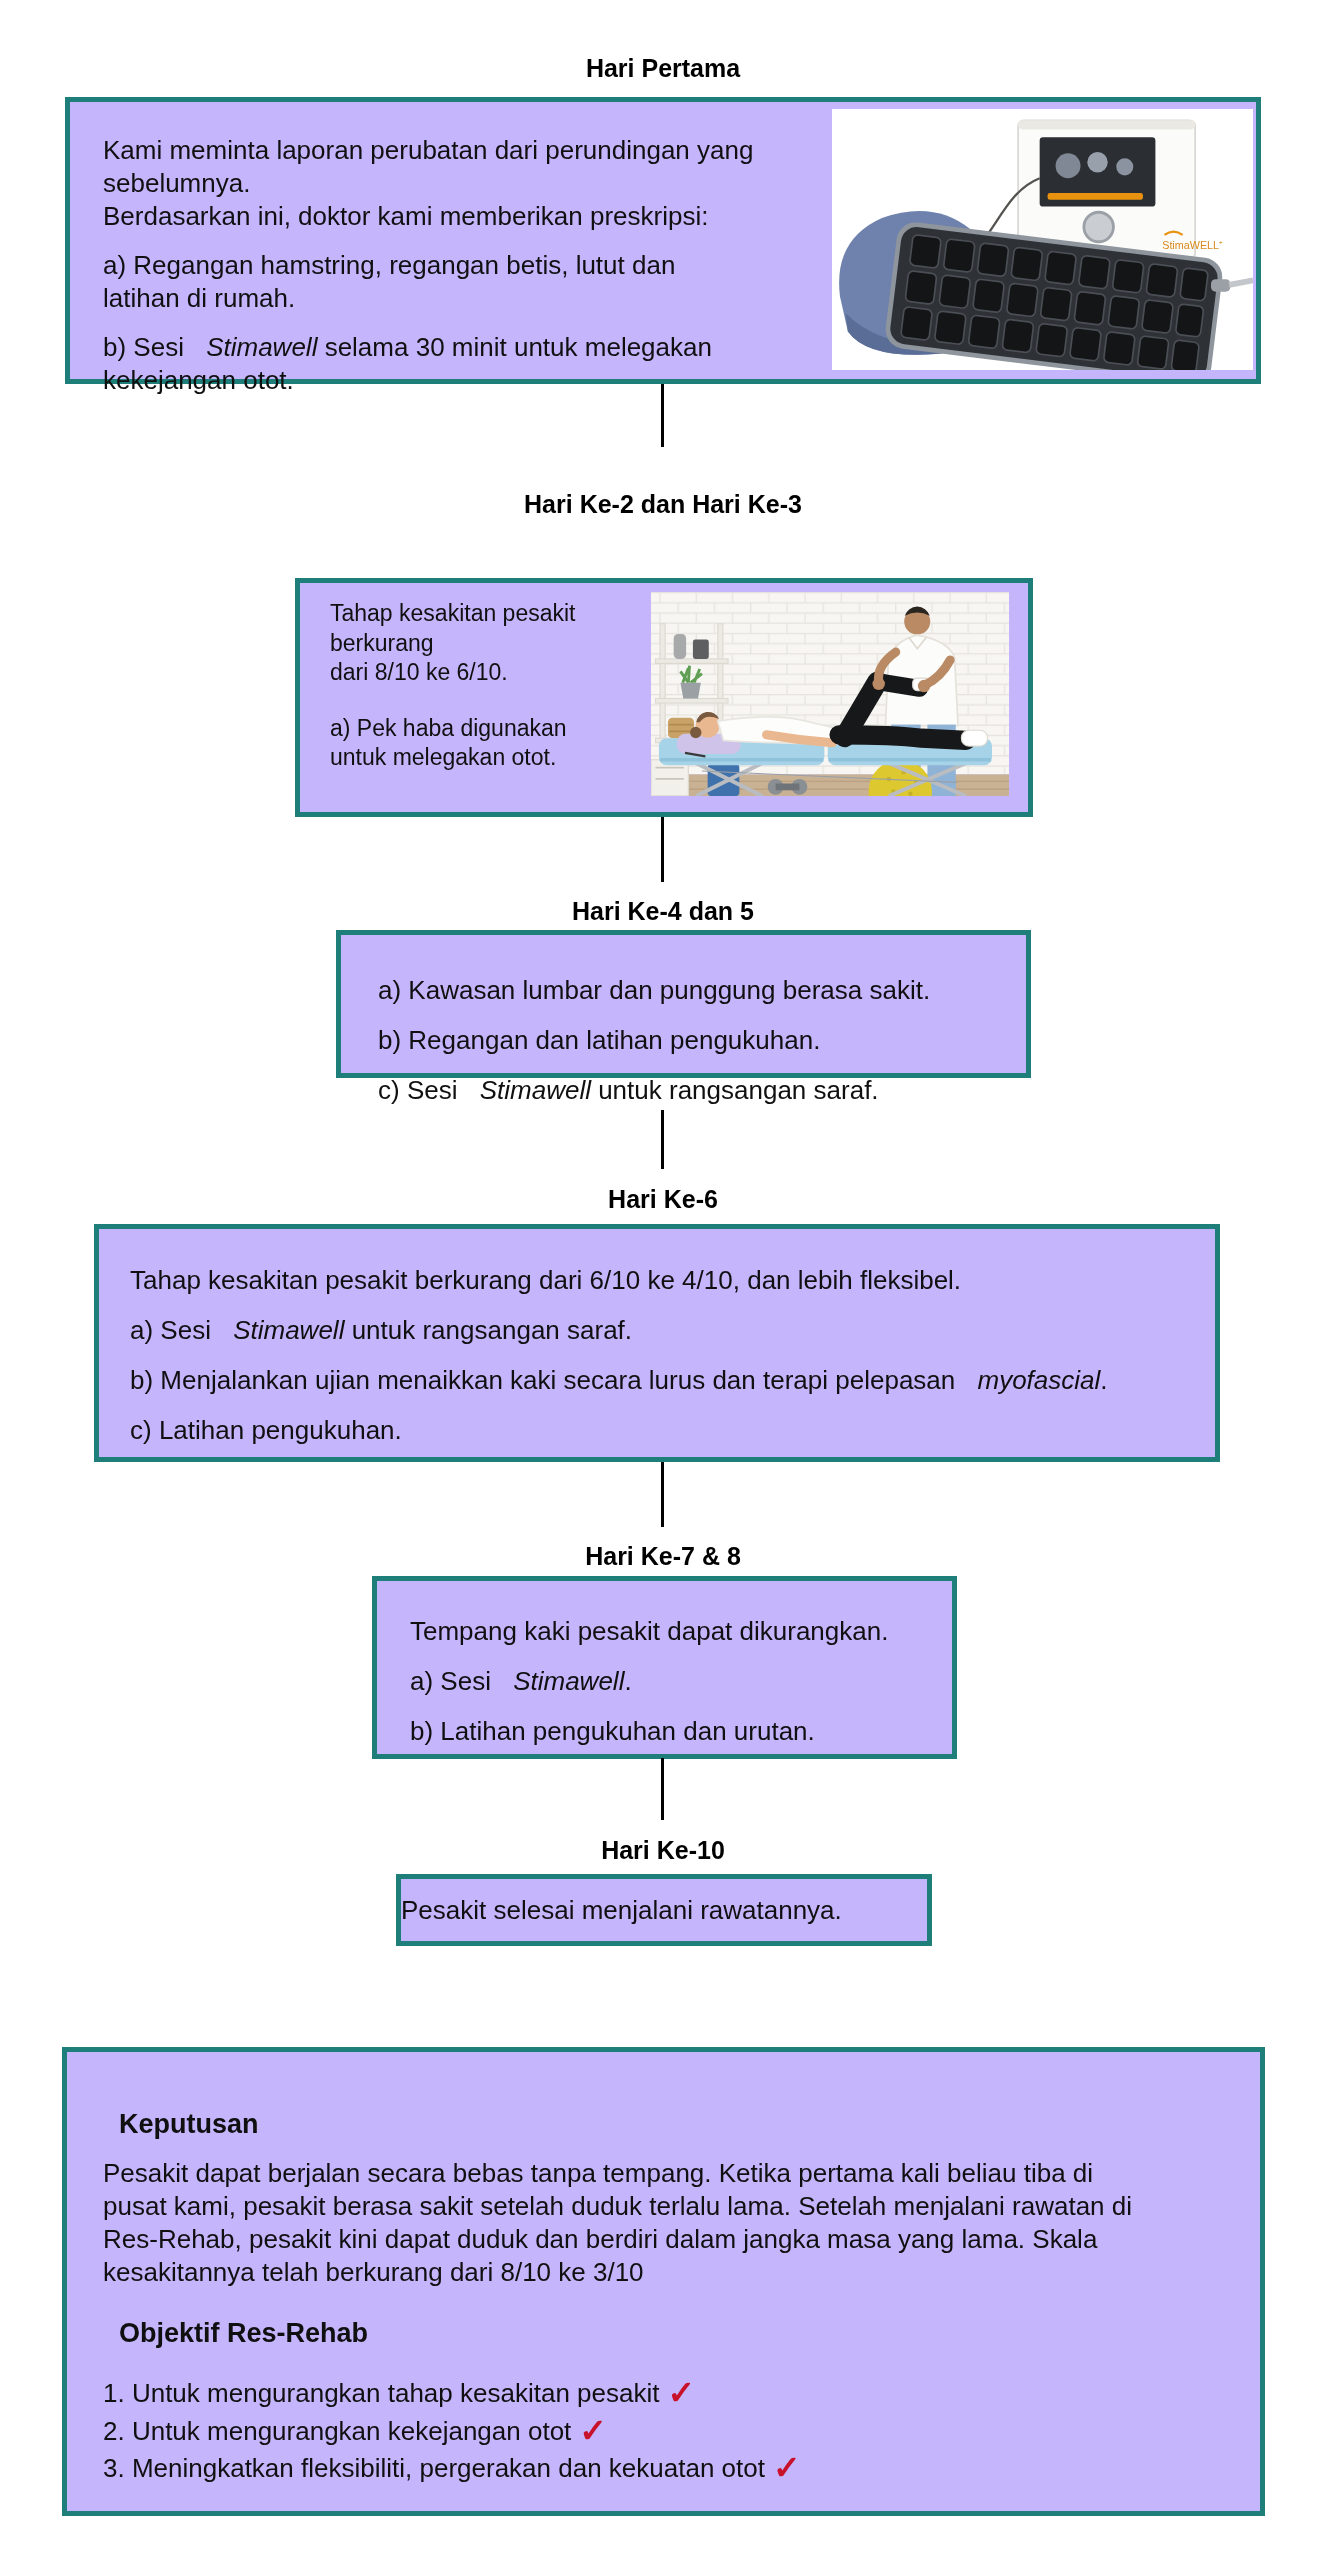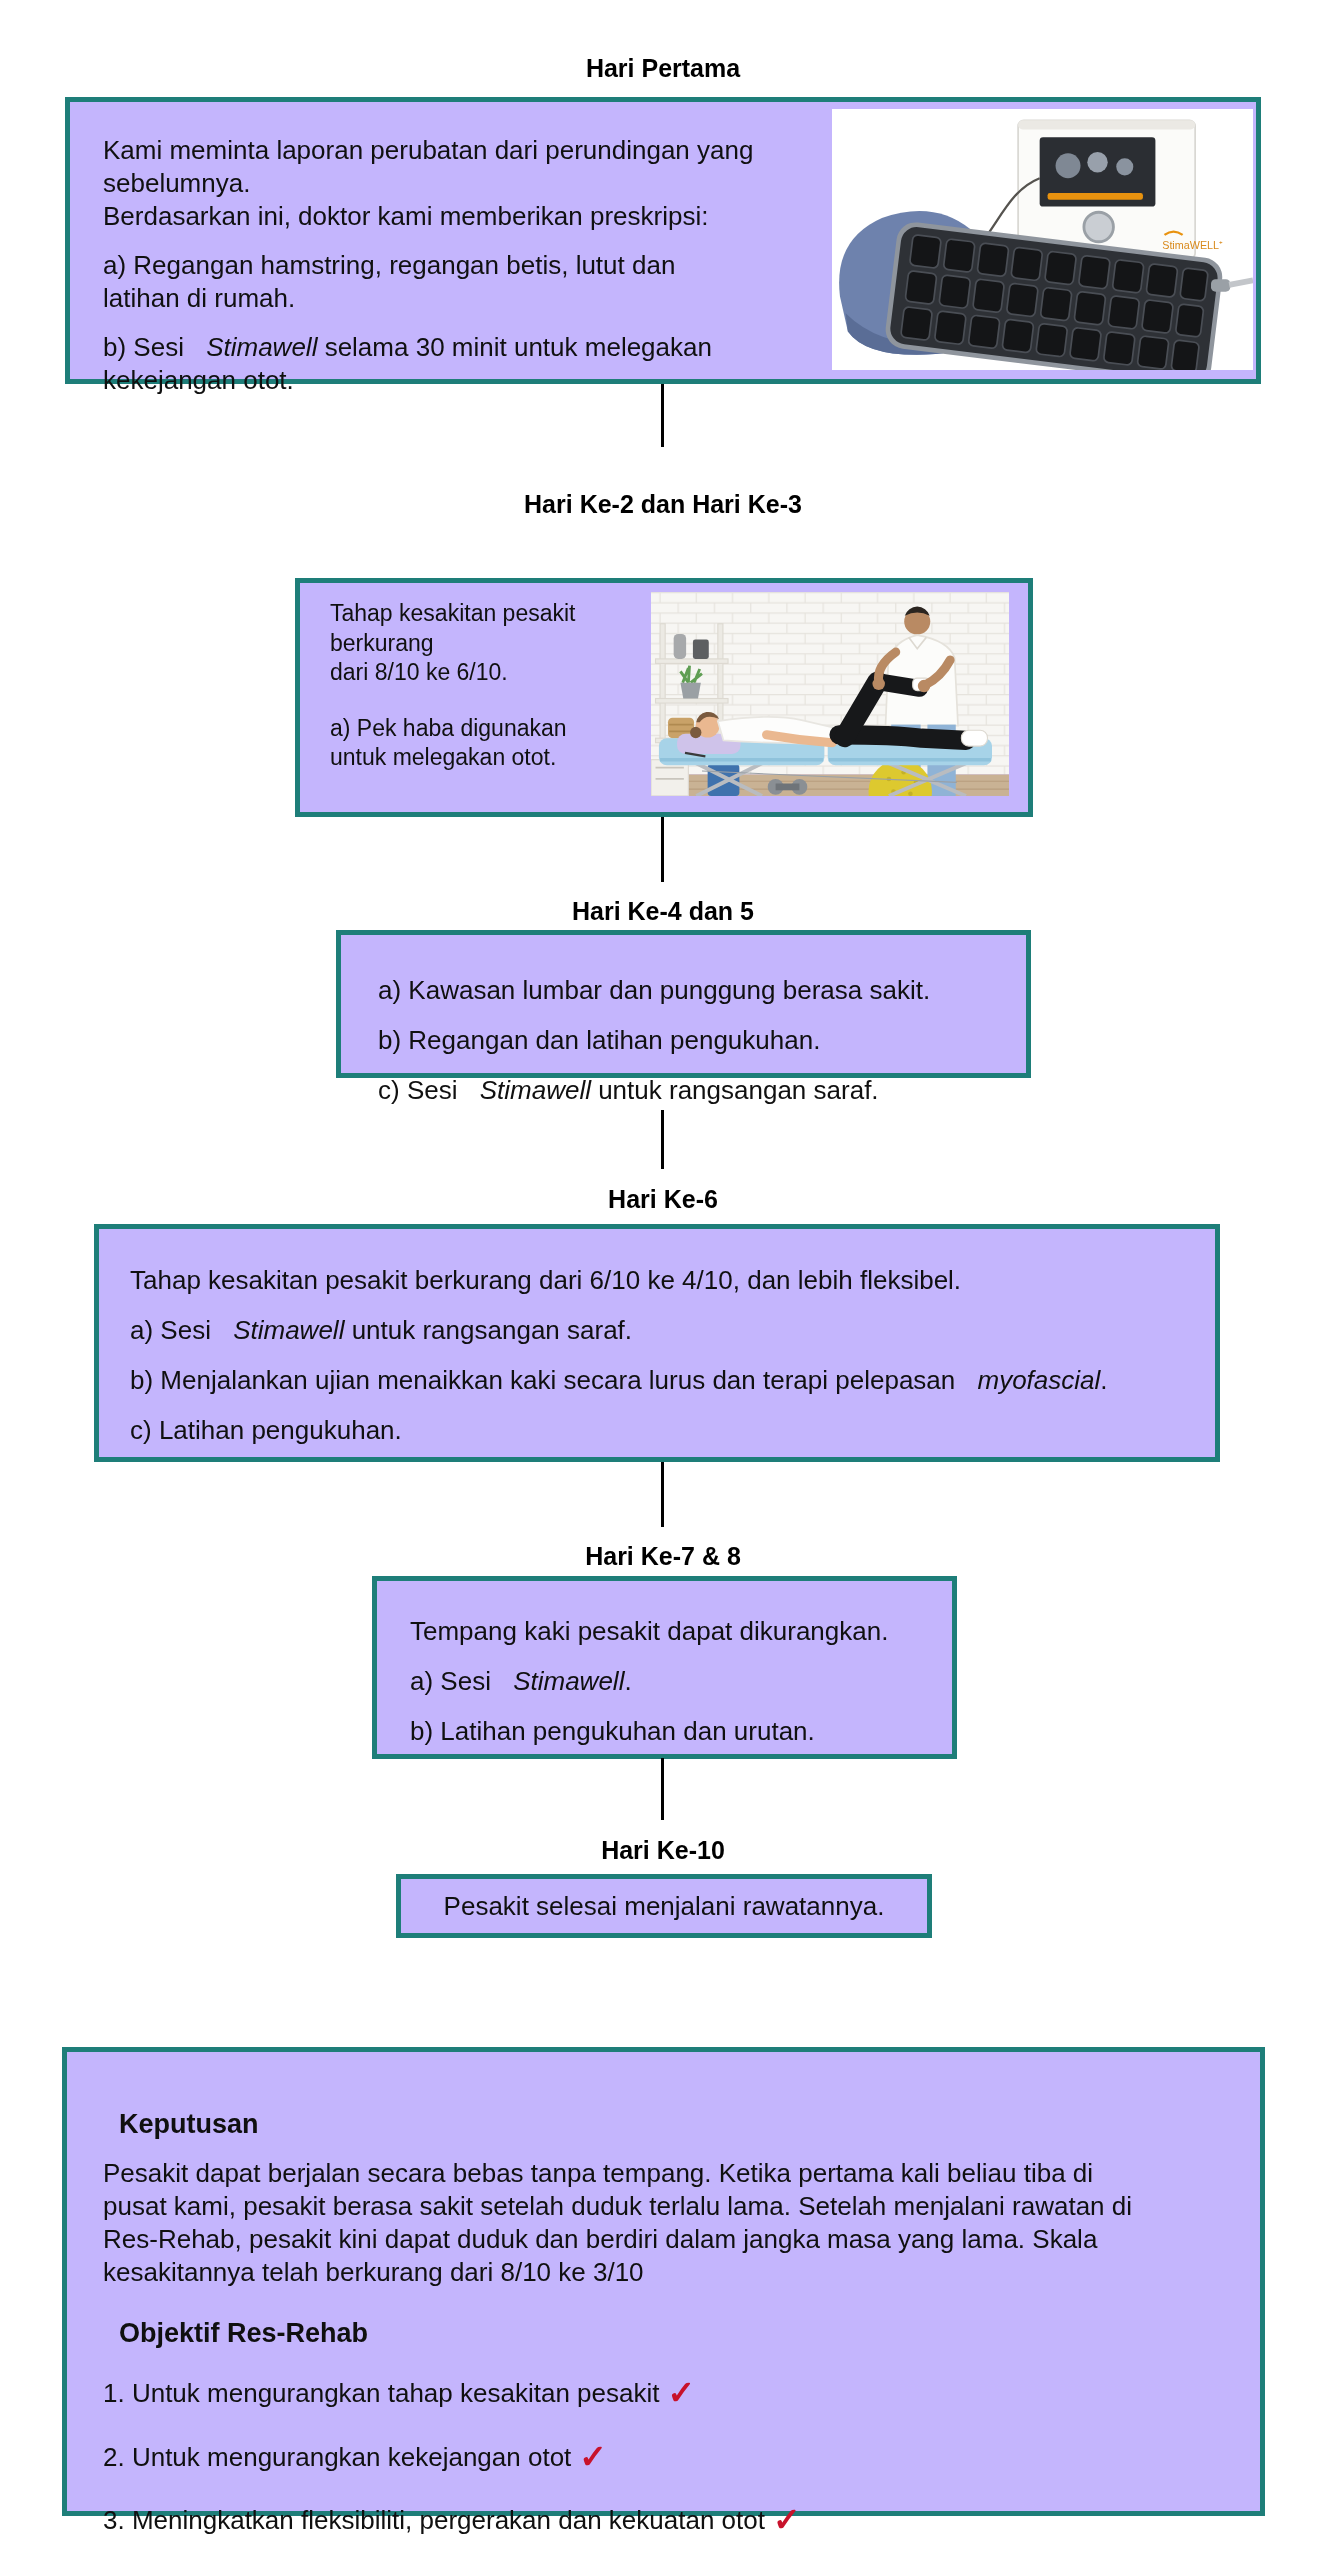--- a/index.html
+++ b/index.html
@@ -25,21 +25,21 @@
   .photo svg{display:block;}
   .center-box{display:flex;align-items:center;}
   .center-box p{margin:0;font-size:26px;line-height:33px;}
   
   .summary-inner{padding:40px 40px 0 36px;}
   .summary-inner .h{font-size:27px;font-weight:bold;line-height:33px;margin:16px;}
   .summary-inner .para{font-size:26px;line-height:33px;margin:4.5px 0 0 0;white-space:pre-line;}
   .summary-inner .h2{margin-top:28px;}
   .obj{font-size:26px;line-height:33px;margin:0;}
   .obj-first{margin-top:26px;}
-  .obj + .obj{margin-top:30px;}
+  .obj + .obj{margin-top:4px;}
   .check{
     color:#c8122b;font-weight:bold;font-size:33px;line-height:33px;
     margin-left:8px;vertical-align:-2.3px;display:inline-block;
   }
   em{font-style:italic;margin-left:15px;}
 </style>
 </head>
 <body>
 
 <div class="page">
@@ -272,21 +272,21 @@
       <p>Tempang kaki pesakit dapat dikurangkan.</p>
       <p><span>a) Sesi </span><em>Stimawell</em><span>.</span></p>
       <p>b) Latihan pengukuhan dan urutan.</p>
     </div>
   </div>
 
   <div class="connector" style="top:1758px;height:62px"></div>
 
   <div class="sec-title" style="top:1833px">Hari Ke-10</div>
 
-  <div class="tealbox center-box" style="left:396px;top:1874px;width:536px;height:64px;justify-content:center">
+  <div class="tealbox center-box" style="left:396px;top:1874px;width:536px;height:72px;justify-content:flex-start">
     <p>Pesakit selesai menjalani rawatannya.</p>
   </div>
 
   <div class="tealbox" style="left:62px;top:2047px;width:1203px;height:469px">
     <div class="summary-inner">
       <p class="h">Keputusan</p>
       <p class="para">Pesakit dapat berjalan secara bebas tanpa tempang.  Ketika pertama kali beliau tiba di
 pusat kami, pesakit berasa sakit setelah duduk terlalu lama. Setelah menjalani rawatan di
 Res-Rehab, pesakit kini dapat duduk dan berdiri dalam jangka masa yang lama. Skala
 kesakitannya telah berkurang dari 8/10 ke 3/10</p>

